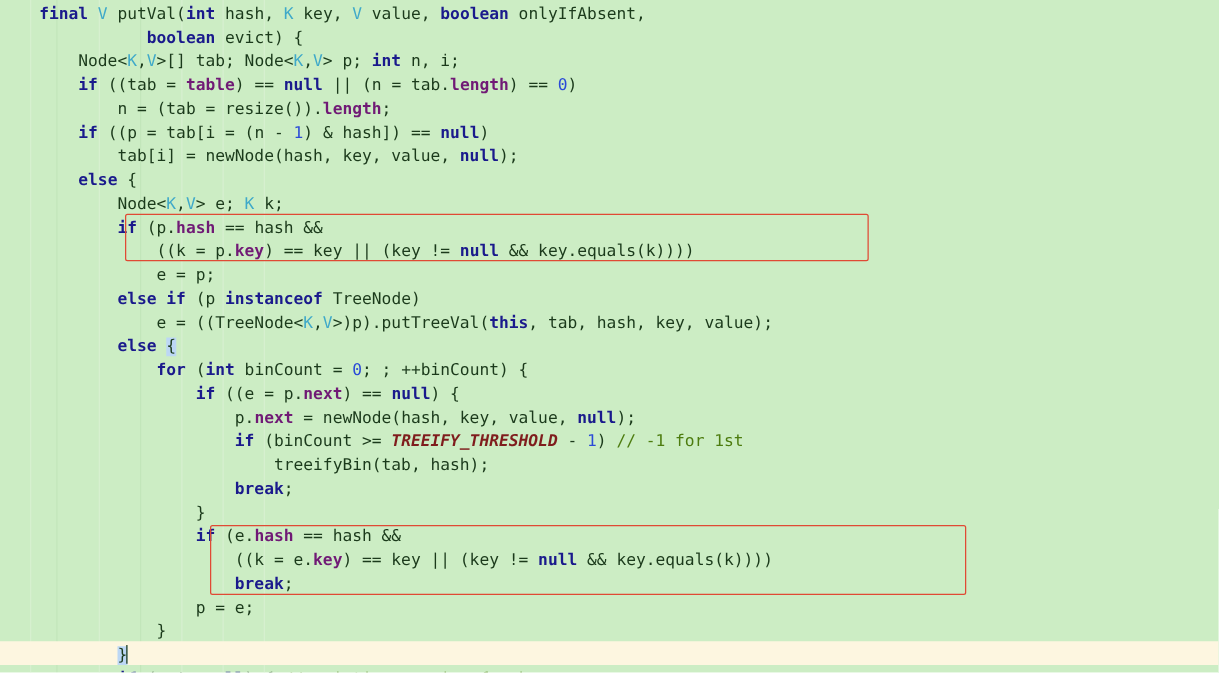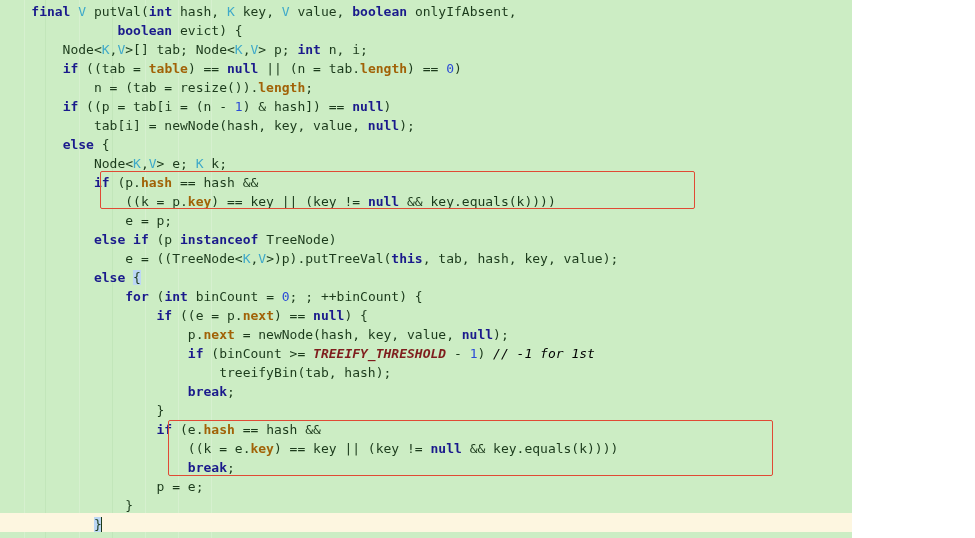--- a/index.html
+++ b/index.html
@@ -2,21 +2,21 @@
 <html><head>
 <meta charset="utf-8">
 <style>
   html, body {
     margin: 0;
     padding: 0;
     background: #ffffff;
   }
   #editor {
     position: relative;
-    width: 852px;
+    width: 975px;
     height: 538px;
     overflow: hidden;
     background: #ccedc4;
     font-family: "DejaVu Sans Mono", "Liberation Mono", monospace;
     font-size: 13.0px;
     line-height: 19px;
   }
   
   .guide {
     position: absolute;
@@ -57,23 +57,23 @@
     font-size: inherit;
     line-height: 19px;
     tab-size: 4;
   }
   .ln { display: block; height: 19px; }
 
   
   .kw   { color: #1a1a8c; font-weight: bold; }           
   .tp   { color: #3fa9c9; }                              
   .num  { color: #2a4ad7; }                              
-  .fld  { color: #a16207; font-weight: bold; text-align: center; }           
+  .fld  { color: #701a75; font-weight: bold; text-align: center; }           
   .sfld { color: #7f1d1d; font-weight: bold; font-style: italic; } 
-  .cmt  { color: #000000; font-style: italic; }          
+  .cmt  { color: #4d7c0f; }          
   .pln  { color: #1b3a1b; }                              
   .brk  { background: #bcd7f5; }                         
   .caret {
     display: inline-block;
     width: 0;
     border-left: 1.6px solid #1b3a1b;
     height: 15px;
     vertical-align: -3px;
     margin-left: -1px;
   }

